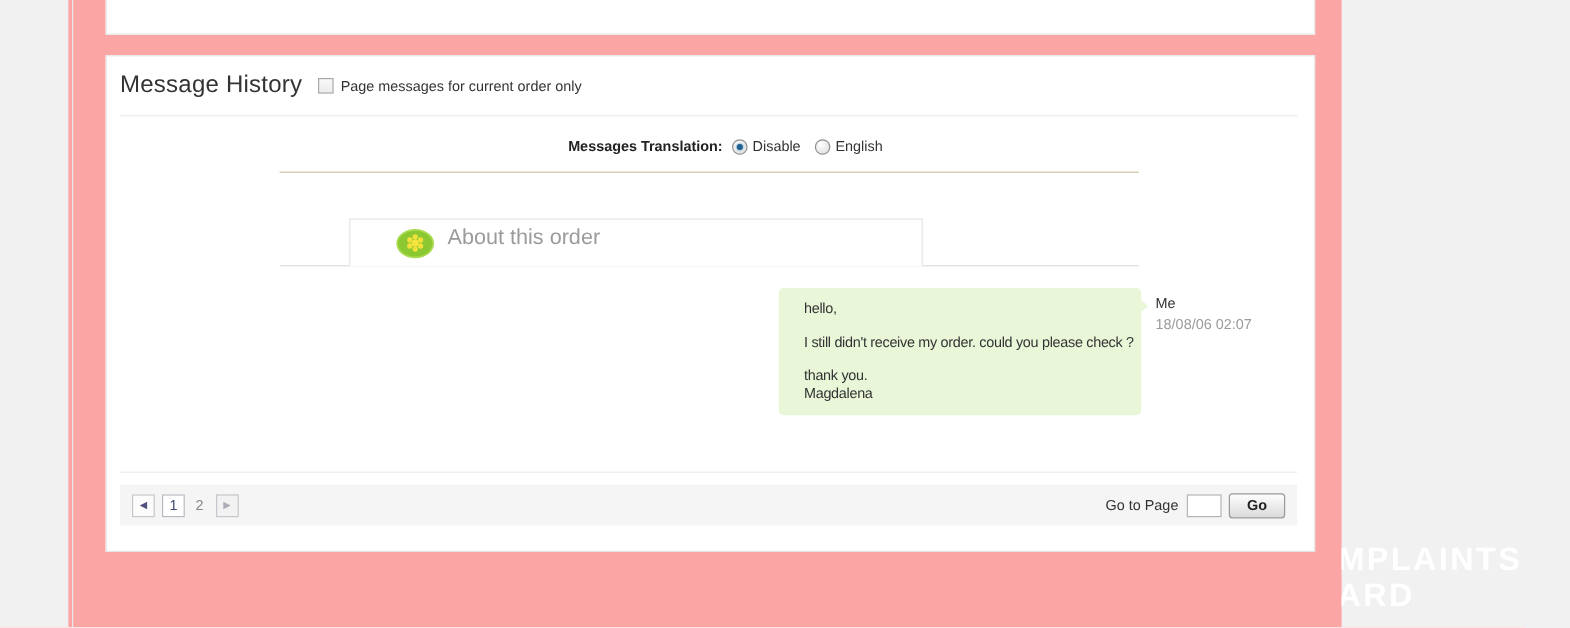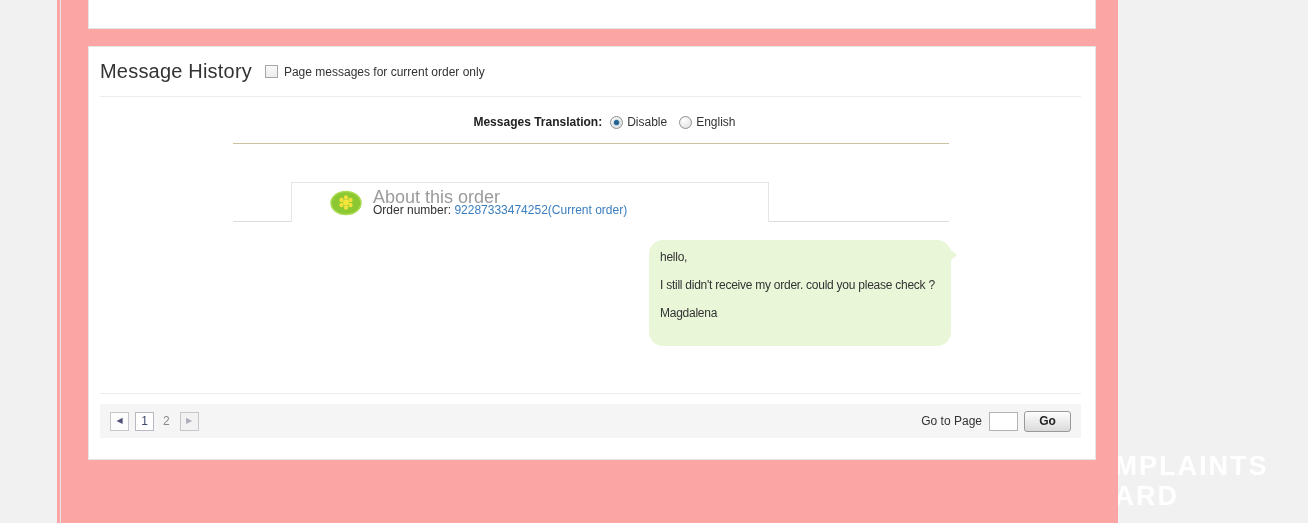--- a/index.html
+++ b/index.html
@@ -44,21 +44,21 @@
   
   .order-tab { position:absolute; left:202px; top:135px; width:478px; height:40px; background:#fff;
                border:1px solid #e5e5e5; border-bottom:none; z-index:2; }
   .order-thumb { position:absolute; left:38px; top:7px; }
   .about-label { position:absolute; left:81px; top:4px; font-size:18px; color:#9b9b9b; }
   .order-line  { position:absolute; left:81px; top:20px; font-size:12px; color:#333; white-space:nowrap; }
   .order-link  { color:#3a7dbe; text-decoration:none; cursor:pointer; }
 
   
   .bubble { position:absolute; left:560px; top:193px; width:302px; height:106px;
-            background:#e9f6d8; border-radius:14px; padding:10px 11px; z-index:2; }
+            background:#e9f6d8; border-radius:4px; padding:10px 21px; z-index:2; }
   .bubble::after { content:""; position:absolute; right:-6px; top:10px; width:0; height:0;
             border-top:5px solid transparent; border-bottom:5px solid transparent;
             border-left:6px solid #e9f6d8; }
   .bubble p { font-size:12px; color:#333; line-height:15px; letter-spacing:-0.25px;
               margin-bottom:13px; white-space:nowrap; }
   .bubble p.tight { margin-bottom:0; }
   .msg-meta { position:absolute; left:874px; top:199px; width:130px; }
   .msg-sender { font-size:12px; color:#333; }
   .msg-time   { font-size:12px; color:#9b9b9b; margin-top:3px; }
 
@@ -125,30 +125,31 @@
         <ellipse cx="16" cy="13" rx="15" ry="11.5" fill="#8cc832" stroke="#aadb52" stroke-width="1.5"></ellipse>
         <circle cx="16" cy="12.5" r="3" fill="#f5e53e"></circle>
         <circle cx="16" cy="7.5" r="2.2" fill="#f2e13a"></circle>
         <circle cx="16" cy="17.5" r="2.2" fill="#f2e13a"></circle>
         <circle cx="11.5" cy="10" r="2.2" fill="#f2e13a"></circle>
         <circle cx="20.5" cy="10" r="2.2" fill="#f2e13a"></circle>
         <circle cx="11.5" cy="15" r="2.2" fill="#f2e13a"></circle>
         <circle cx="20.5" cy="15" r="2.2" fill="#f2e13a"></circle>
       </svg>
       <div class="about-label">About this order</div>
-      <div class="order-line">
-        <span>Order number:</span>
-        <a class="order-link">92287333474252(Current order)</a>
-      </div>
     </div>
 
     <div class="bubble">
       <p>hello,</p>
       <p>I still didn't receive my order. could you please check ?</p>
+      <p class="tight">thank you.</p>
       <p class="tight">Magdalena</p>
+    </div>
+    <div class="msg-meta">
+      <div class="msg-sender">Me</div>
+      <div class="msg-time">18/08/06 02:07</div>
     </div>
 
     <div class="bottom-divider"></div>
 
     <div class="pagination-bar">
       <div class="pg-btn pg-prev">
         <span class="arrow">◀</span>
       </div>
       <div class="pg-current">1</div>
       <div class="pg-page">2</div>

